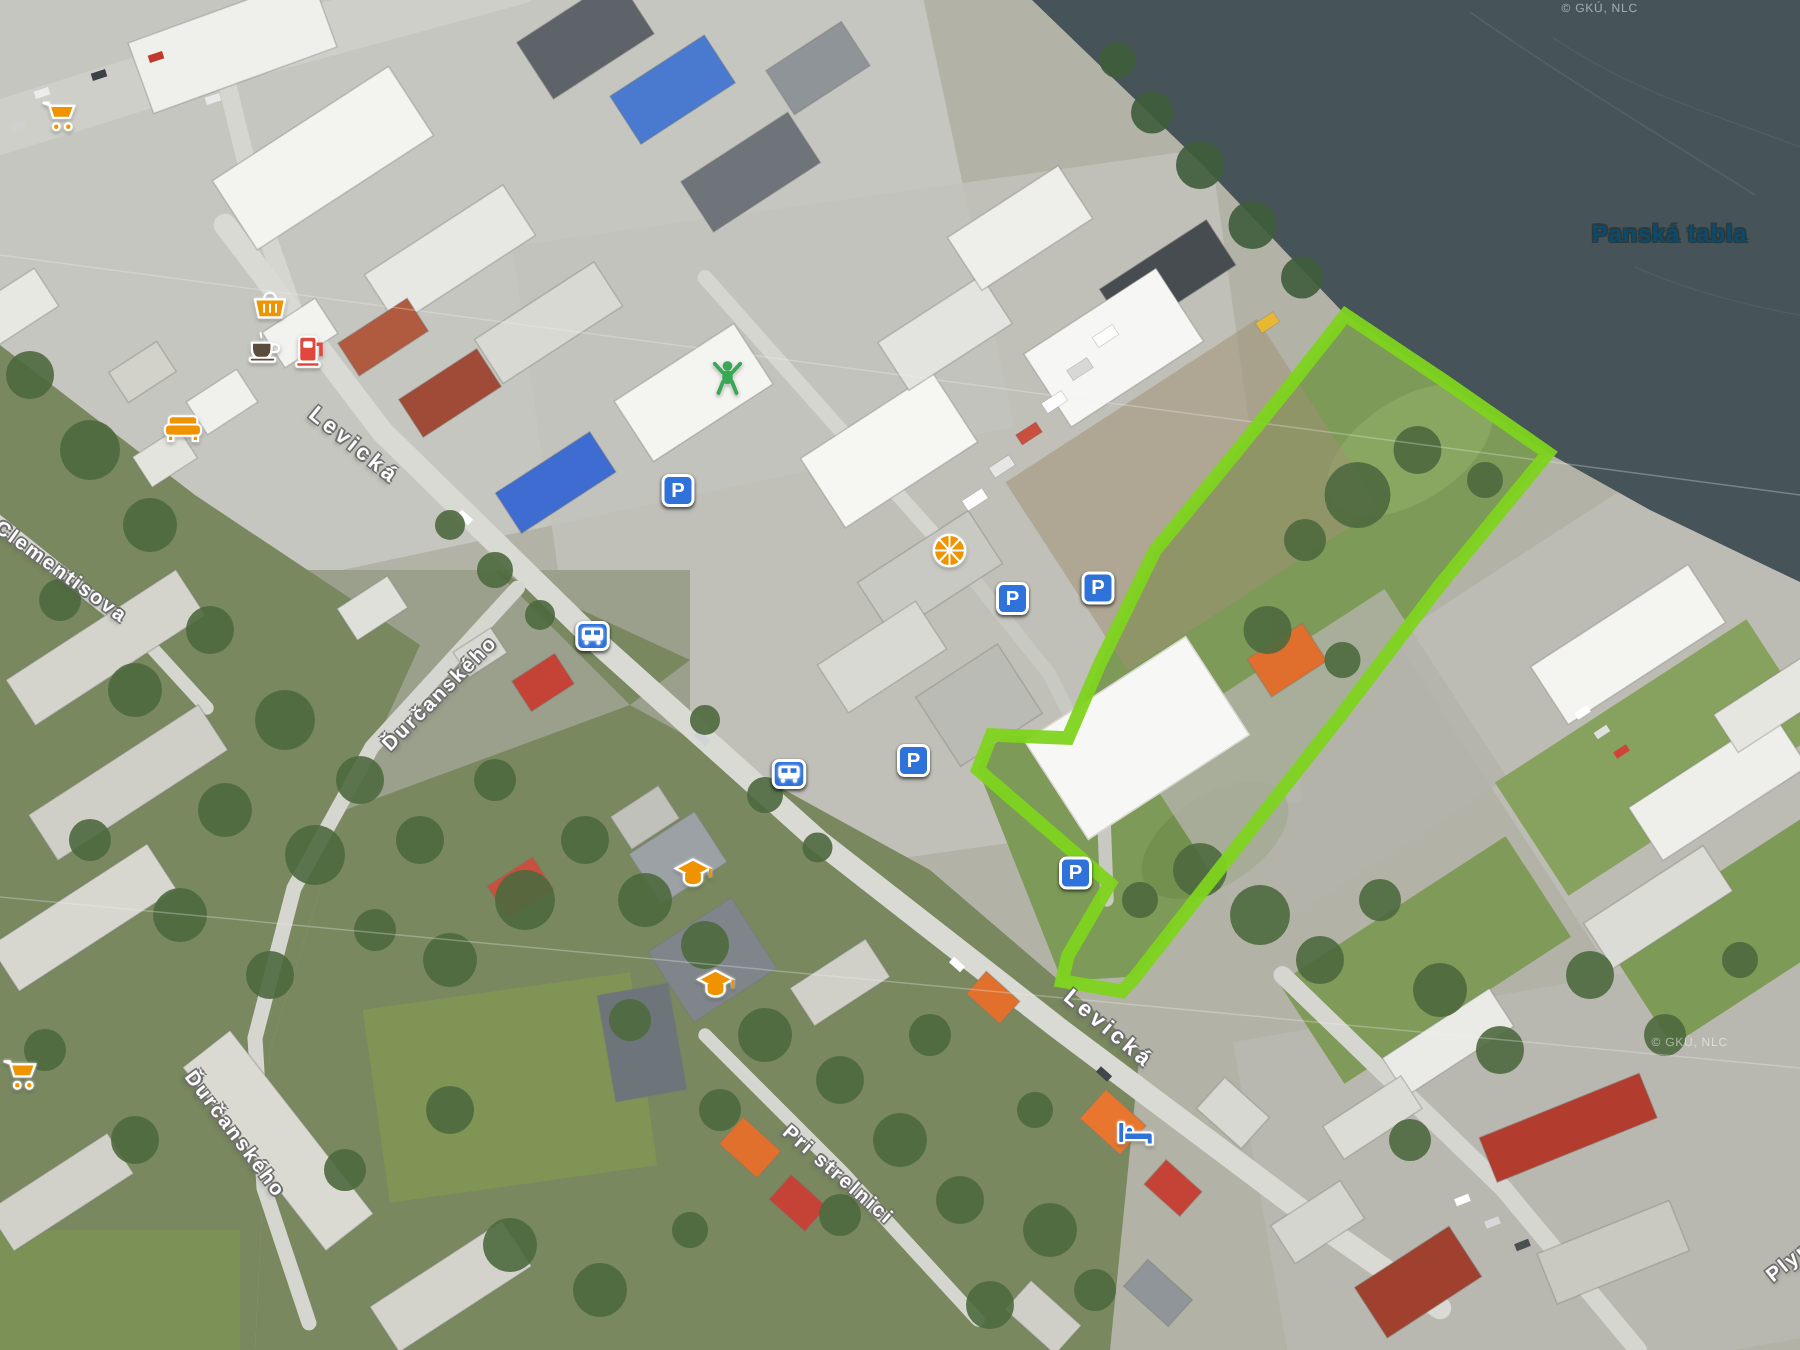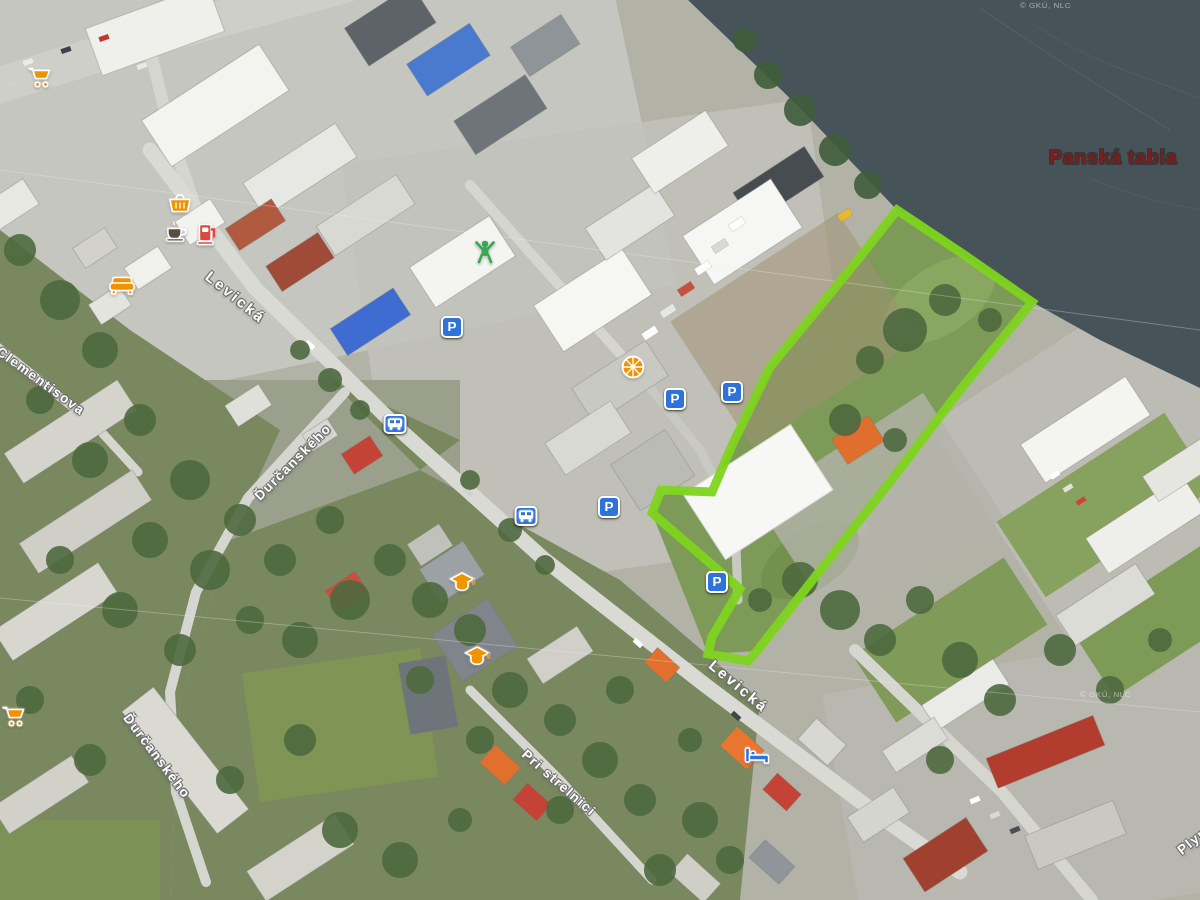--- a/index.html
+++ b/index.html
@@ -12,36 +12,36 @@
   
   .street-label{
     position:absolute;white-space:nowrap;color:#fdfdfd;
     font-size:15px;font-weight:700;letter-spacing:2.5px;
     text-shadow:-1px -1px 0 #6e6e6e,1px -1px 0 #6e6e6e,-1px 1px 0 #6e6e6e,
                  1px 1px 0 #6e6e6e,0 2px 3px rgba(70,70,70,.45);
     transform:translate(-50%,-50%) rotate(var(--r,0deg));
   }
   .street-label.small{font-size:13.5px;letter-spacing:1.5px;}
   .region-label{
-    position:absolute;white-space:nowrap;color:#7f1d1d;
-    font-size:20px;font-weight:700;letter-spacing:.5px;
+    position:absolute;white-space:nowrap;color:#0c4a6e;
+    font-size:16px;font-weight:700;letter-spacing:.5px;
     text-shadow:-1px -1px 0 rgba(42,56,56,.85),1px -1px 0 rgba(42,56,56,.85),
                 -1px 1px 0 rgba(42,56,56,.85),1px 1px 0 rgba(42,56,56,.85);
     transform:translate(-50%,-50%);
   }
   .district-label{
     position:absolute;color:#45484b;font-size:19px;font-weight:700;
     letter-spacing:.5px;text-align:center;line-height:25px;
     text-shadow:0 0 2px #fff,0 0 3px #fff,1px 1px 0 rgba(255,255,255,.9),
                 -1px -1px 0 rgba(255,255,255,.9);
     transform:translate(-50%,-50%);
   }
   .watermark{
     position:absolute;font-size:8px;color:rgba(255,255,255,.5);
-    letter-spacing:.5px;white-space:nowrap;
+    letter-spacing:.5px;white-space:nowrap;margin-left:21px;
   }
   
   .poi{
     position:absolute;transform:translate(-50%,-50%);
     filter:drop-shadow(0 1px 1px rgba(0,0,0,.35));
   }
   .poi svg{display:block;filter:drop-shadow(0 0 1px rgba(255,255,255,.95));}
   .badge{
     display:flex;align-items:center;justify-content:center;
     background:#2f72d9;border:2px solid #fff;border-radius:5px;

